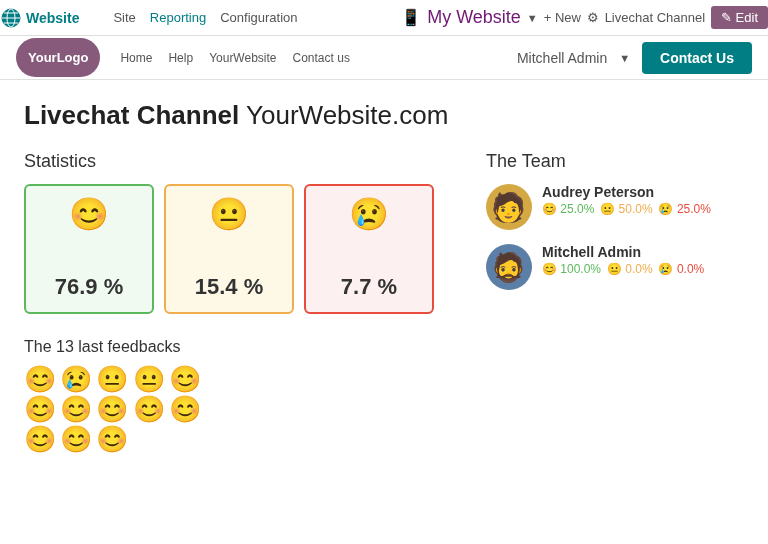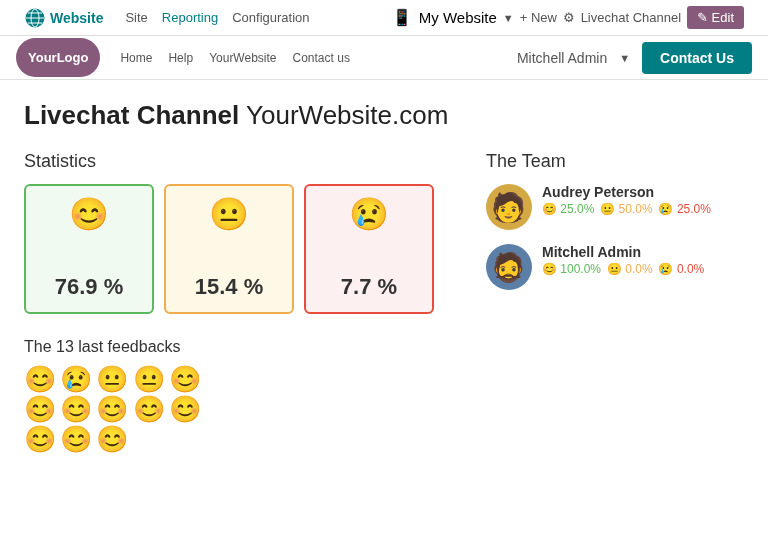--- a/index.html
+++ b/index.html
@@ -5,22 +5,22 @@
     * { box-sizing: border-box; margin: 0; padding: 0; }
     body { font-family: Arial, sans-serif; font-size: 14px; background: #fff; width: 768px; height: 544px; overflow: hidden; }
 
     
     .top-bar {
       display: flex;
       align-items: center;
       background: #fff;
       border-bottom: 1px solid #ddd;
       height: 36px;
-      padding: 0 24px;
-      gap: 8px;
+      padding: 0 0;
+      gap: 20px;
     }
     .top-bar-brand {
       display: flex;
       align-items: center;
       gap: 4px;
       margin-right: 8px;
     }
     .top-bar-brand .globe-icon {
       width: 22px;
       height: 22px;
@@ -269,21 +269,21 @@
     </svg>
     <span style="font-size:14px;font-weight:bold;color:#017e84;">Website</span>
   </div>
   <div class="top-bar-nav">
     <a>Site</a>
     <a style="color:#017e84;">Reporting</a>
     <a>Configuration</a>
   </div>
   <div class="top-bar-right">
     <span style="font-size:16px;color:#555;">📱</span>
-    <span style="color:#000000;font-size:15px;cursor:pointer;">My Website</span>
+    <span style="color:#701a75;font-size:18px;cursor:pointer;">My Website</span>
     <span style="color:#555;font-size:11px;">▼</span>
     <span style="color:#555;font-size:13px;cursor:pointer;">+ New</span>
     <span class="icon-gear">⚙</span>
     <span style="color:#555;font-size:13px;cursor:pointer;">Livechat Channel</span>
     <button class="btn edit">✎ Edit</button>
   </div>
 </div>
 
 <div class="website-nav">
   <div class="logo-box">YourLogo</div>

